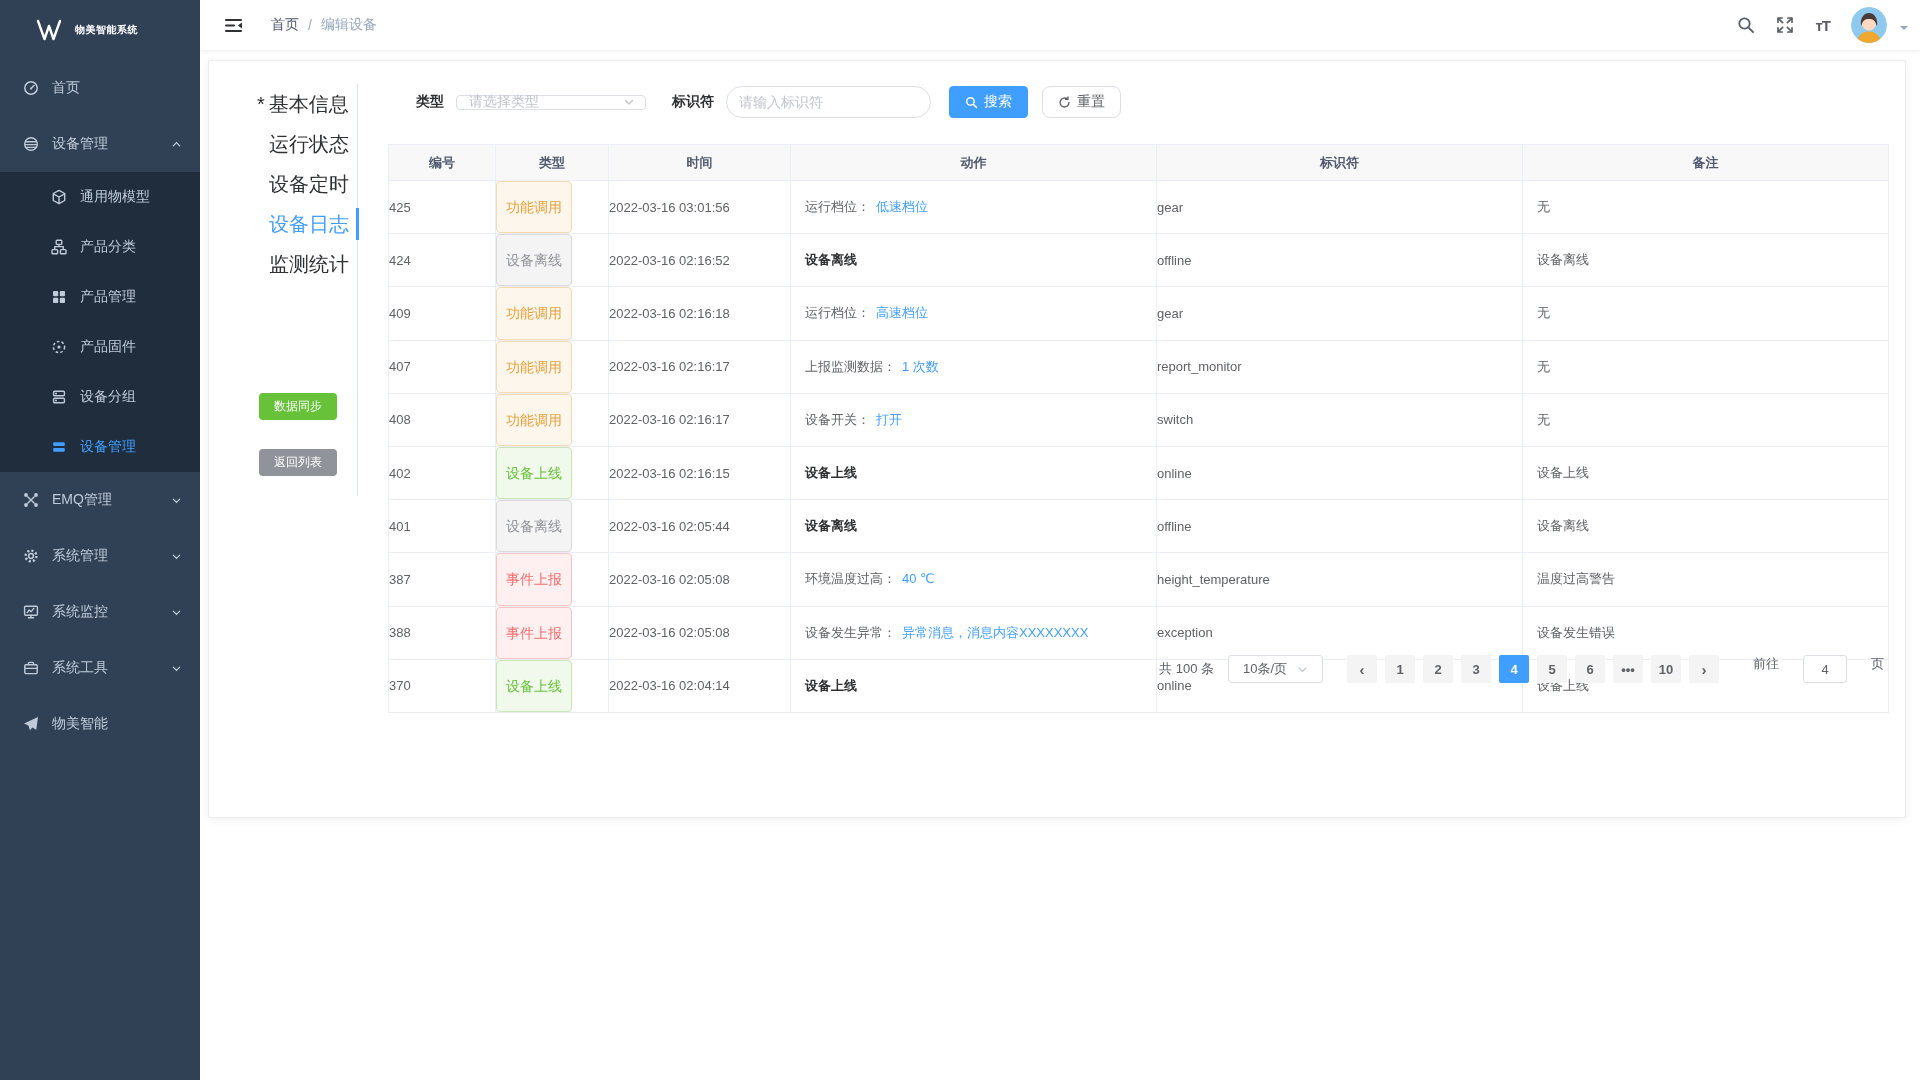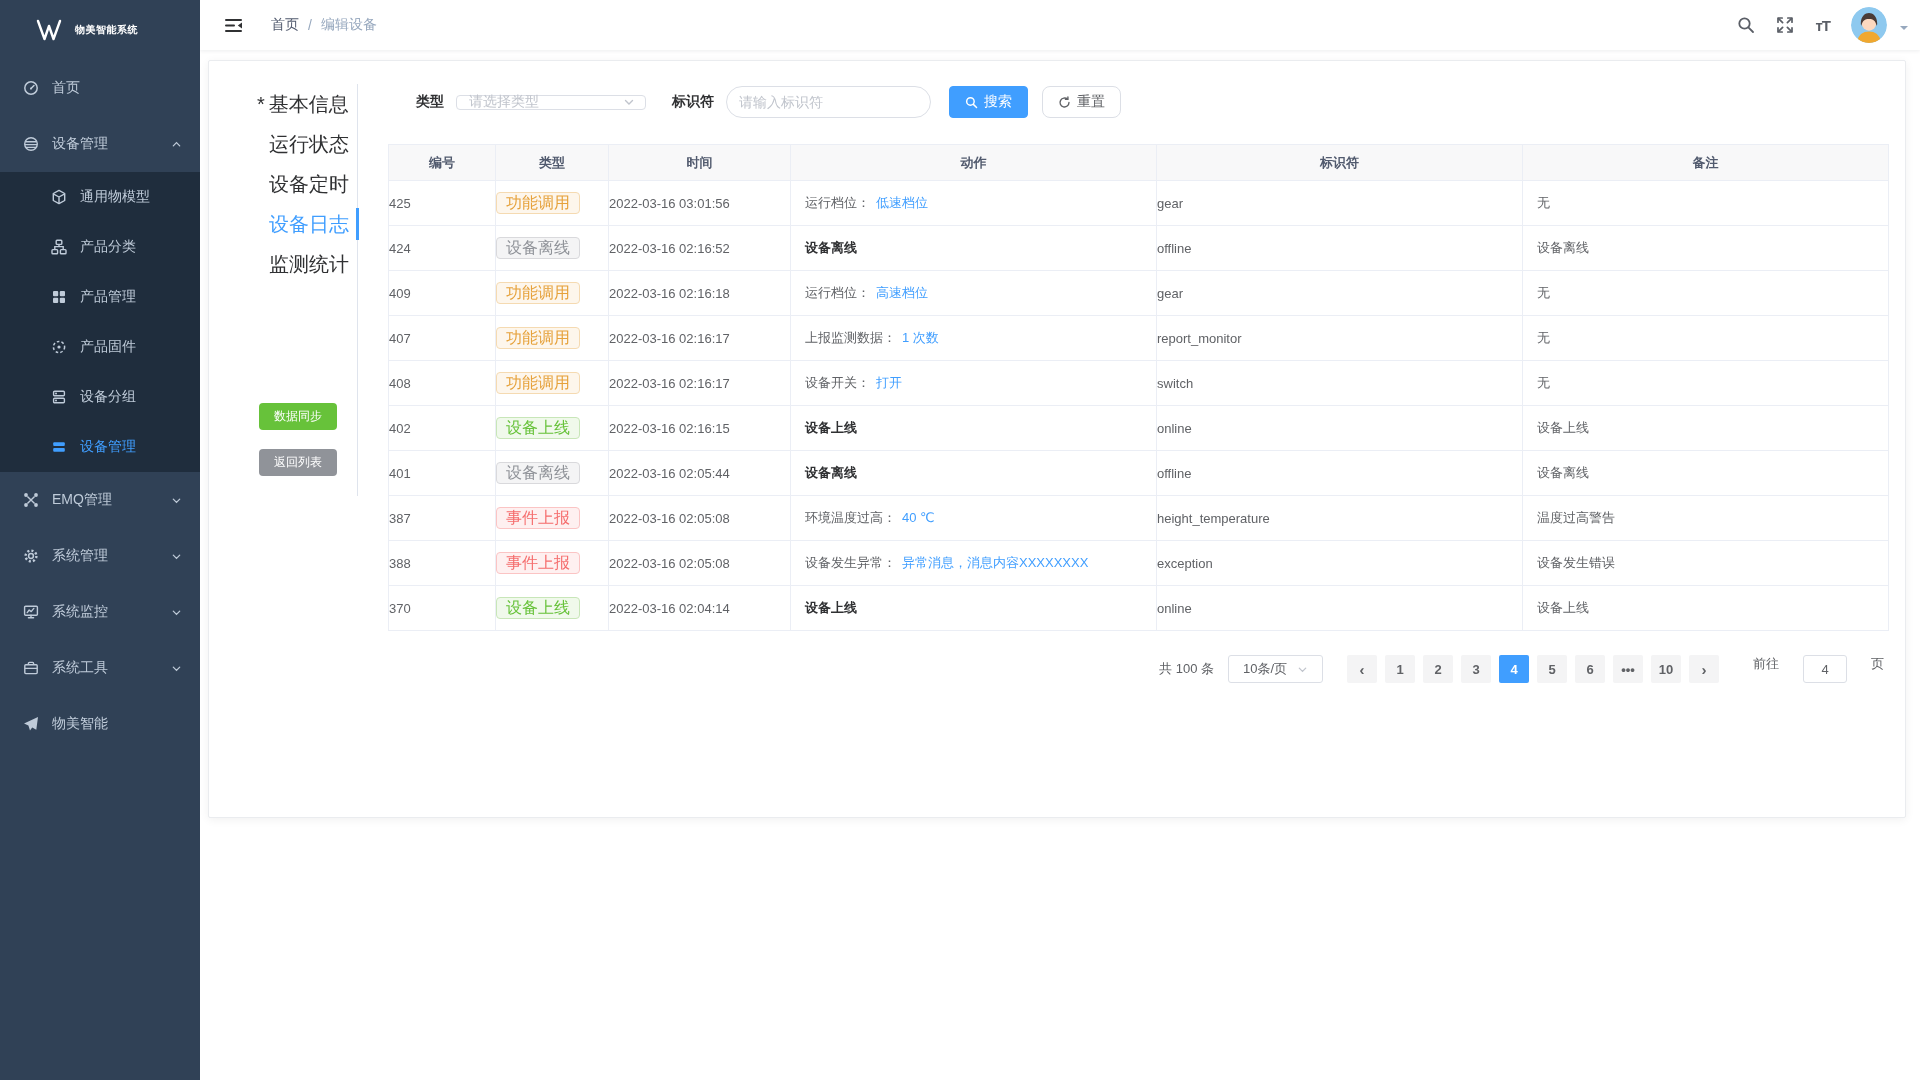--- a/index.html
+++ b/index.html
@@ -40,21 +40,21 @@
 
   
   .side-tabs { position:absolute; left:0; top:23px; width:149px; height:412px; border-right:1px solid #dfe4ed; }
   .tab { height:40px; line-height:40px; padding-left:60px; font-size:20px; color:#303133; cursor:pointer; position:relative; white-space:nowrap; }
   .tab .req { margin-left:-12px; margin-right:4px; }
   .tab.active { color:#409EFF; }
   .tab.active::after { content:''; position:absolute; right:-2px; top:4px; width:3px; height:32px; background:#409EFF; }
 
   .btn-sync, .btn-back { position:absolute; left:50px; width:78px; height:27px; border:none; border-radius:4px;
     font-size:12px; color:#fff; cursor:pointer; font-family:inherit; }
-  .btn-sync { top:342px; background:#67C23A; }
+  .btn-sync { top:332px; background:#67C23A; }
   .btn-back { top:388px; background:#909399; }
 
   
   .filter { position:absolute; left:207px; top:25px; display:flex; align-items:center; font-size:14px; }
   .flbl { font-weight:bold; color:#303133; }
   .sel { width:190px; height:15px; border:1px solid #dcdfe6; border-radius:4px; margin-left:12px;
     display:flex; align-items:center; justify-content:space-between; padding:0 10px 0 12px; color:#c0c4cc; background:#fff; cursor:pointer; }
   .lbl2 { margin-left:26px; }
   .inp { width:205px; height:32px; margin-left:12px; border:1px solid #dcdfe6; border-radius:16px;
     padding:0 12px; font-size:14px; color:#606266; font-family:inherit; outline:none; }
@@ -64,21 +64,21 @@
   .btn-reset { margin-left:14px; height:32px; padding:0 15px; background:#fff; border:1px solid #dcdfe6; border-radius:8px;
     color:#606266; font-size:14px; display:flex; align-items:center; gap:6px; cursor:pointer; font-family:inherit; }
 
   
   .log-table { position:absolute; left:179px; top:83px; width:1500px; border-collapse:collapse;
     font-size:13px; color:#606266; table-layout:fixed; }
   .log-table th, .log-table td { border:1px solid #ebeef5; }
   .log-table th { background:#f8f8f9; height:36px; color:#515a6e; font-weight:bold; text-align:center; }
   .log-table td { height:45px; text-align:left; background:#fff; }
   .log-table td.left { text-align:left; padding-left:14px; }
-  .tag { display:inline-block; padding:0 9px; font-size:16px; border-radius:4px; border:1px solid transparent; line-height:1.3; }
+  .tag { display:inline-block; padding:16px 9px; font-size:14px; border-radius:4px; border:1px solid transparent; line-height:1.3; }
   .tag-warning { color:#E6A23C; background:#fdf6ec; border-color:#f5dab1; }
   .tag-info    { color:#909399; background:#f4f4f5; border-color:#d9d9dc; }
   .tag-success { color:#67C23A; background:#f0f9eb; border-color:#c8e6b8; }
   .tag-danger  { color:#F56C6C; background:#fef0f0; border-color:#fbc4c4; }
   .action-link { color:#409EFF; text-decoration:none; margin-left:6px; cursor:pointer; }
   .action-bold { color:#303133; font-weight:bold; }
 
   
   .pagination { position:absolute; right:21px; top:594px; display:flex; align-items:center; font-size:13px; color:#606266; }
   .pg-total { margin-right:14px; }

